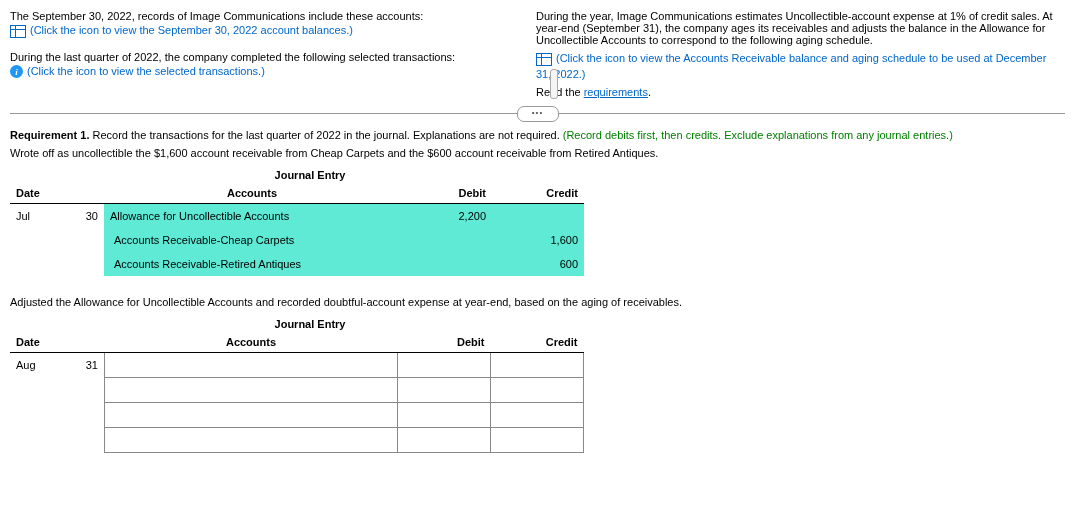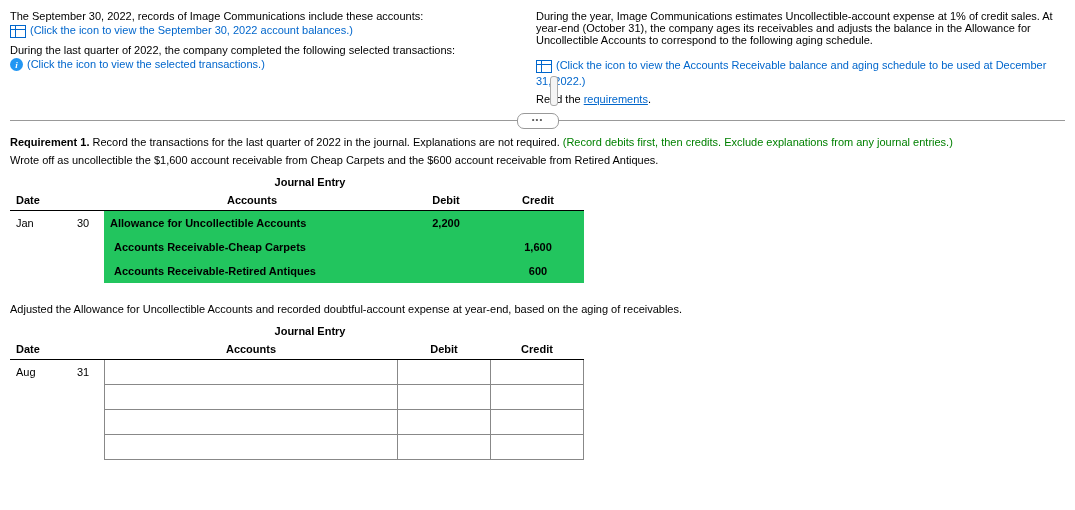--- a/index.html
+++ b/index.html
@@ -132,54 +132,53 @@
     text-align: center;
     padding: 4px 6px;
     border-bottom: 1px solid #000;
   }
   td {
     padding: 3px 6px;
     height: 18px;
     vertical-align: middle;
   }
   .col-date-m { width: 40px; }
-  .col-date-d { width: 30px; text-align: center; }
+  .col-date-d { width: 30px; text-align: right; }
   .col-acct { width: 280px; }
-  .col-amt { width: 80px; text-align: center; }
+  .col-amt { width: 80px; text-align: right; }
   .filled-cell {
-    background: #22c55e;
-    font-weight: bold;
+    background: #5eead4;
   }
   .indent {
     padding-left: 10px;
   }
   .input-cell {
     border: 1px solid #888;
     background: #fff;
   }
 </style>
 </head>
 <body>
 
 <div class="top-section">
   <div class="left-col">
     <div>The September 30, 2022, records of Image Communications include these accounts:</div>
     <div class="icon-row">
       <span class="grid-icon"></span>
       <span class="link">(Click the icon to view the September 30, 2022 account balances.)</span>
     </div>
-    <div style="margin-top:6px;">During the last quarter of 2022, the company completed the following selected transactions:</div>
+    <div style="margin-top:13px;">During the last quarter of 2022, the company completed the following selected transactions:</div>
     <div class="icon-row">
       <span class="info-icon">i</span>
       <span class="link">(Click the icon to view the selected transactions.)</span>
     </div>
   </div>
   <div class="right-col">
-    <div>During the year, Image Communications estimates Uncollectible-account expense at 1% of credit sales. At year-end (October 31), the company ages its receivables and adjusts the balance in the Allowance for Uncollectible Accounts to correspond to the following aging schedule.</div>
-    <div class="icon-row" style="margin-top:13px;">
+    <div>During the year, Image Communications estimates Uncollectible-account expense at 1% of credit sales. At year-end (September 31), the company ages its receivables and adjusts the balance in the Allowance for Uncollectible Accounts to correspond to the following aging schedule.</div>
+    <div class="icon-row" style="margin-top:6px;">
       <span class="grid-icon"></span>
       <span class="link">(Click the icon to view the Accounts Receivable balance and aging schedule to be used at December</span>
     </div>
     <div class="link" style="margin-left:0;">31, 2022.)</div>
     <div style="margin-top:6px;">
       <span>Read the </span><span class="link" style="text-decoration:underline;">requirements</span><span>.</span>
     </div>
   </div>
 </div>
 
@@ -198,21 +197,21 @@
   <div class="journal-title">Journal Entry</div>
   <table>
     <tbody>
         <tr>
       <th class="col-date-m" colspan="2" style="text-align:left;">Date</th>
       <th class="col-acct">Accounts</th>
       <th class="col-amt">Debit</th>
       <th class="col-amt">Credit</th>
     </tr>
     <tr>
-      <td class="col-date-m">Jan</td>
+      <td class="col-date-m">Jul</td>
       <td class="col-date-d">30</td>
       <td class="col-acct filled-cell">Allowance for Uncollectible Accounts</td>
       <td class="col-amt filled-cell">2,200</td>
       <td class="col-amt filled-cell"></td>
     </tr>
     <tr>
       <td></td>
           <td></td>
       <td class="col-acct filled-cell indent">Accounts Receivable-Cheap Carpets</td>
       <td class="col-amt filled-cell"></td>

